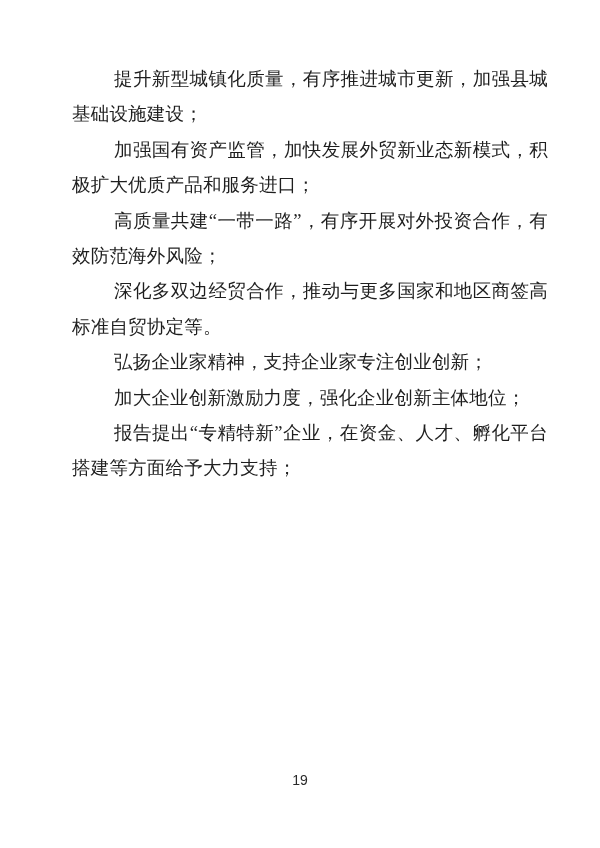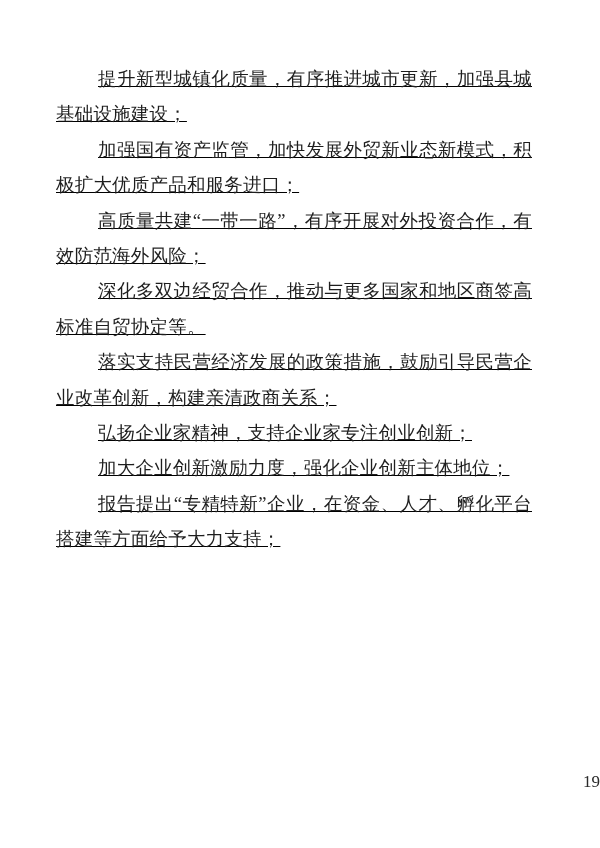--- a/index.html
+++ b/index.html
@@ -11,23 +11,22 @@
     position: relative;
     width: 600px;
     height: 848px;
     background: #ffffff;
     overflow: hidden;
     font-family: "Liberation Serif", "DejaVu Serif", serif;
   }
   .content {
     position: absolute;
     top: 62px;
-    left: 56px;
+    left: 72px;
     width: 476px;
-    text-decoration: underline;
   }
   .para {
     margin: 0;
     padding: 0;
     font-size: 18.5px;
     line-height: 35.4px;
     color: #1e1e1e;
     text-align: justify;
     text-justify: inter-character;
     text-indent: 42px;
@@ -36,34 +35,33 @@
   }
   .para.bold {
     font-weight: bold;
     letter-spacing: 0.6px;
   }
   .page-number {
     position: absolute;
     top: 772px;
     left: 0;
     width: 100%;
-    text-align: right;
-    font-size: 17px;
+    text-align: center;
+    font-size: 14px;
     color: #2a2a2a;
-    font-family: Liberation Serif, serif;
+    font-family: Liberation Sans, sans-serif;
   }
 </style>
 </head>
 <body>
 
 <div class="page">
   <div class="content">
     <p class="para">提升新型城镇化质量，有序推进城市更新，加强县城基础设施建设；</p>
     <p class="para">加强国有资产监管，加快发展外贸新业态新模式，积极扩大优质产品和服务进口；</p>
     <p class="para">高质量共建“一带一路”，有序开展对外投资合作，有效防范海外风险；</p>
     <p class="para">深化多双边经贸合作，推动与更多国家和地区商签高标准自贸协定等。</p>
-    <p class="para">落实支持民营经济发展的政策措施，鼓励引导民营企业改革创新，构建亲清政商关系；</p>
     <p class="para">弘扬企业家精神，支持企业家专注创业创新；</p>
     <p class="para">加大企业创新激励力度，强化企业创新主体地位；</p>
     <p class="para">报告提出“专精特新”企业，在资金、人才、孵化平台搭建等方面给予大力支持；</p>
   </div>
   <div class="page-number">19</div>
 </div>
 
 </body></html>

